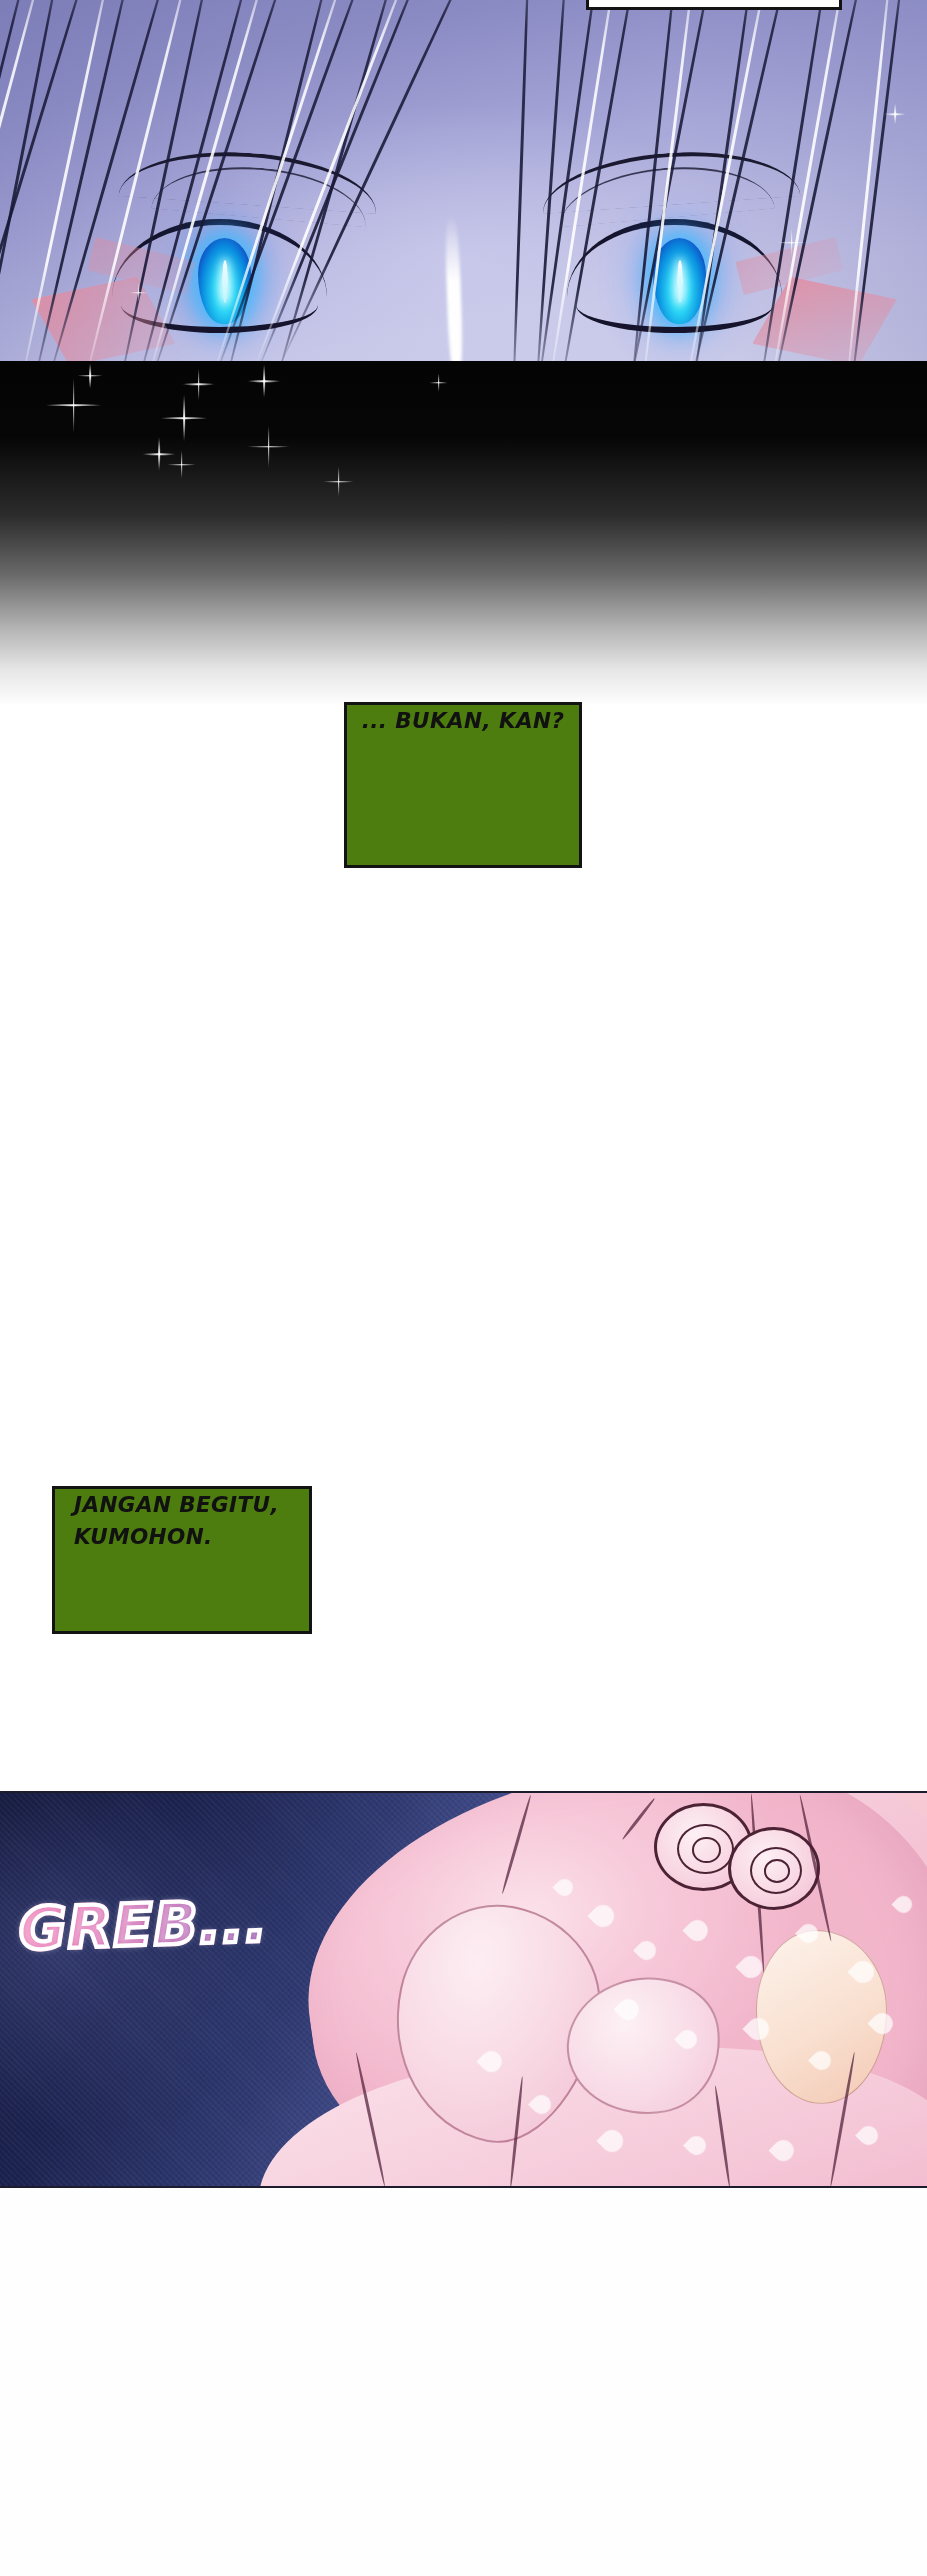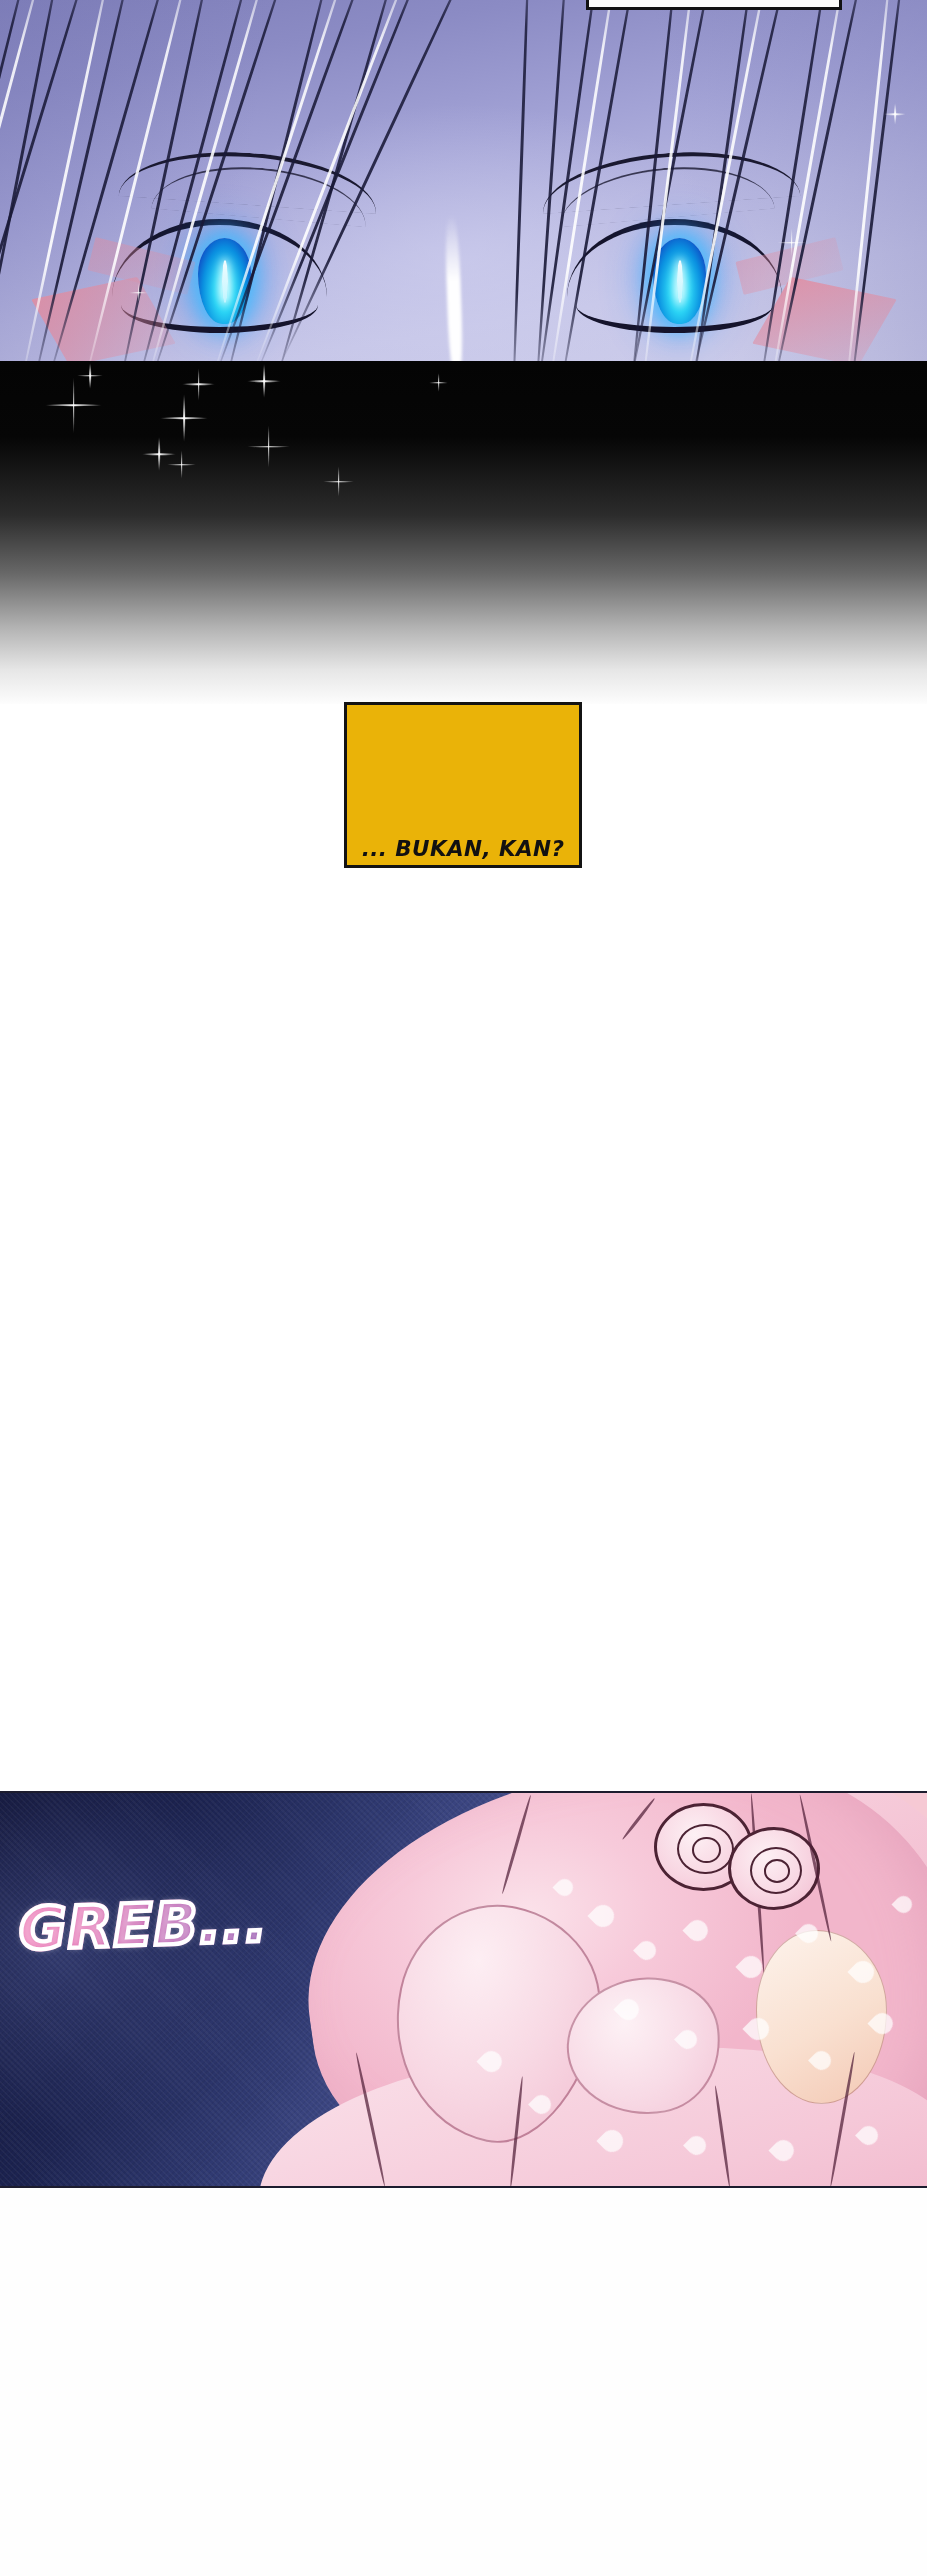--- a/index.html
+++ b/index.html
@@ -122,25 +122,25 @@
     position: absolute;
     left: 0; top: 361px;
     width: 927px; height: 343px;
     background: linear-gradient(to bottom, #040404 0%, #060606 22%, #2c2c2c 45%, #686868 62%, #b4b4b4 78%, #e6e6e6 90%, #fdfdfd 100%);
     overflow: hidden;
   }
 
   
   .balloon {
     position: absolute;
-    background: #eab308;
+    background: #4d7c0f;
     border: 3.4px solid #131313;
     box-sizing: border-box;
     display: flex;
-    align-items: flex-end;
+    align-items: flex-start;
     justify-content: center;
     text-align: center;
     color: #111;
     z-index: 20;
   }
   .balloon .txt {
     font-family: "DejaVu Sans", sans-serif;
     font-weight: 700;
     font-style: italic;
     letter-spacing: 0.4px;
@@ -397,20 +397,24 @@
     <div class="sparkle" style="left:247px; top:64px;  width:43px; height:43px;"></div>
     <div class="sparkle" style="left:167px; top:89px; width:29px; height:29px;"></div>
     <div class="sparkle" style="left:323px; top:105px; width:31px; height:31px;"></div>
     <div class="sparkle" style="left:429px; top:12px;  width:19px; height:19px;"></div>
   </div>
 
   <div class="balloon" id="balloon-1">
     <span class="txt">... BUKAN, KAN?</span>
   </div>
 
+  <div class="balloon" id="balloon-2">
+    <span class="txt">JANGAN BEGITU,
+KUMOHON.</span>
+  </div>
 
 
   <div id="panel-pink">
     <div id="pink-bg-dark">
       <div class="noise"></div>
     </div>
 
     <div id="sleeve-upper"></div>
     <div id="sleeve-main"></div>
     <div id="sleeve-lower"></div>

